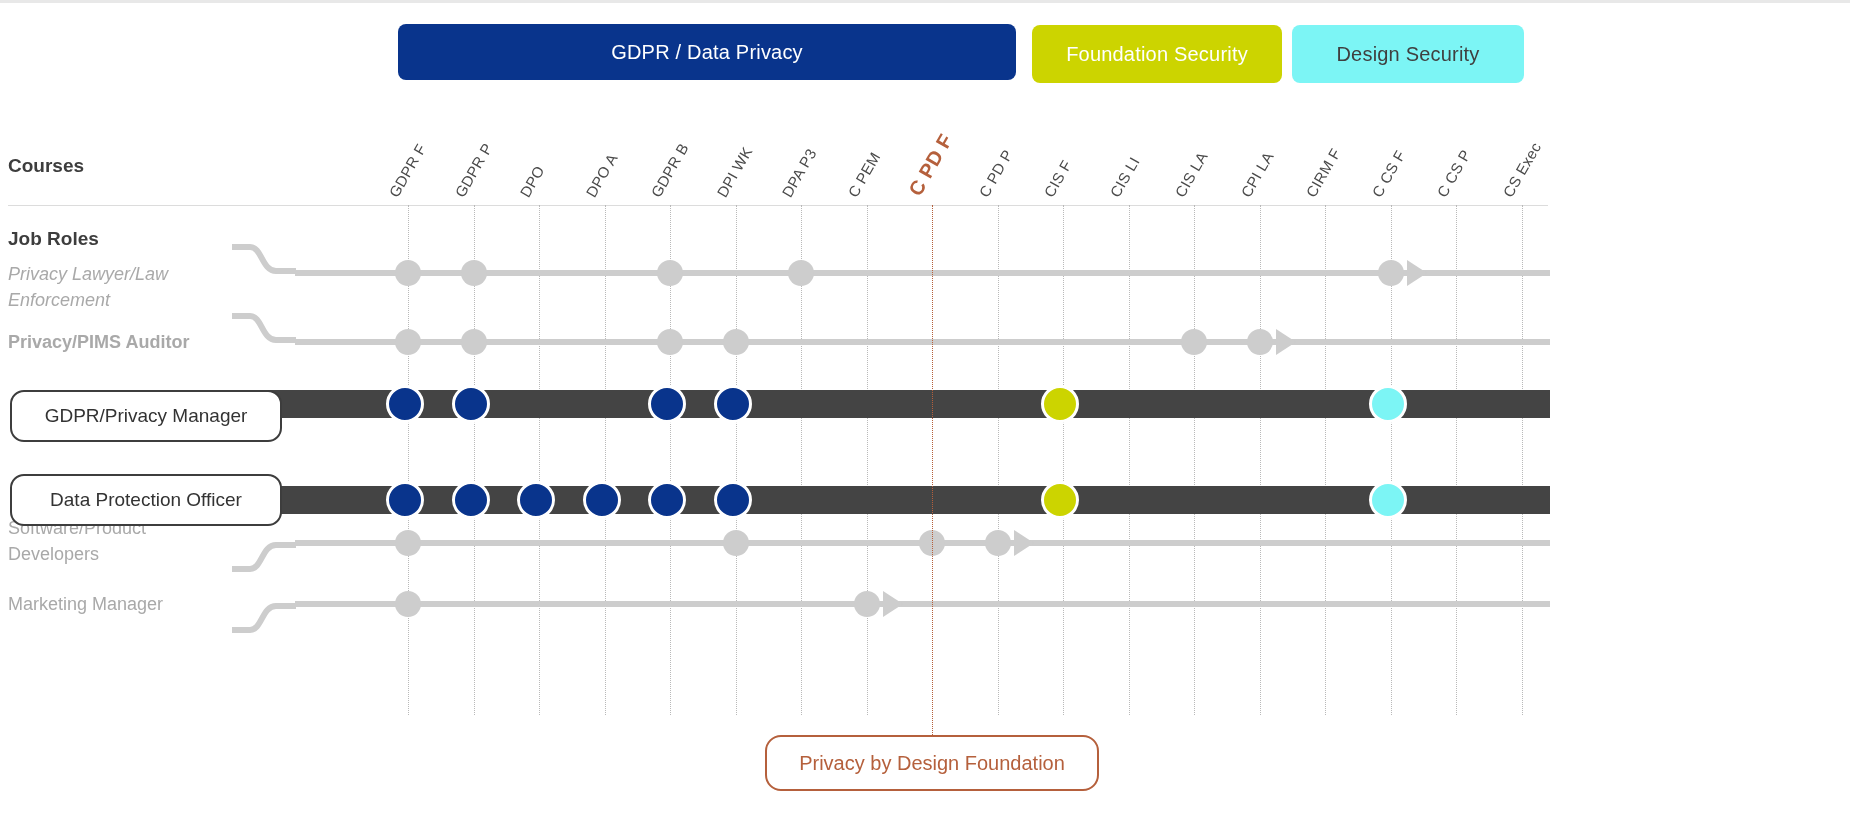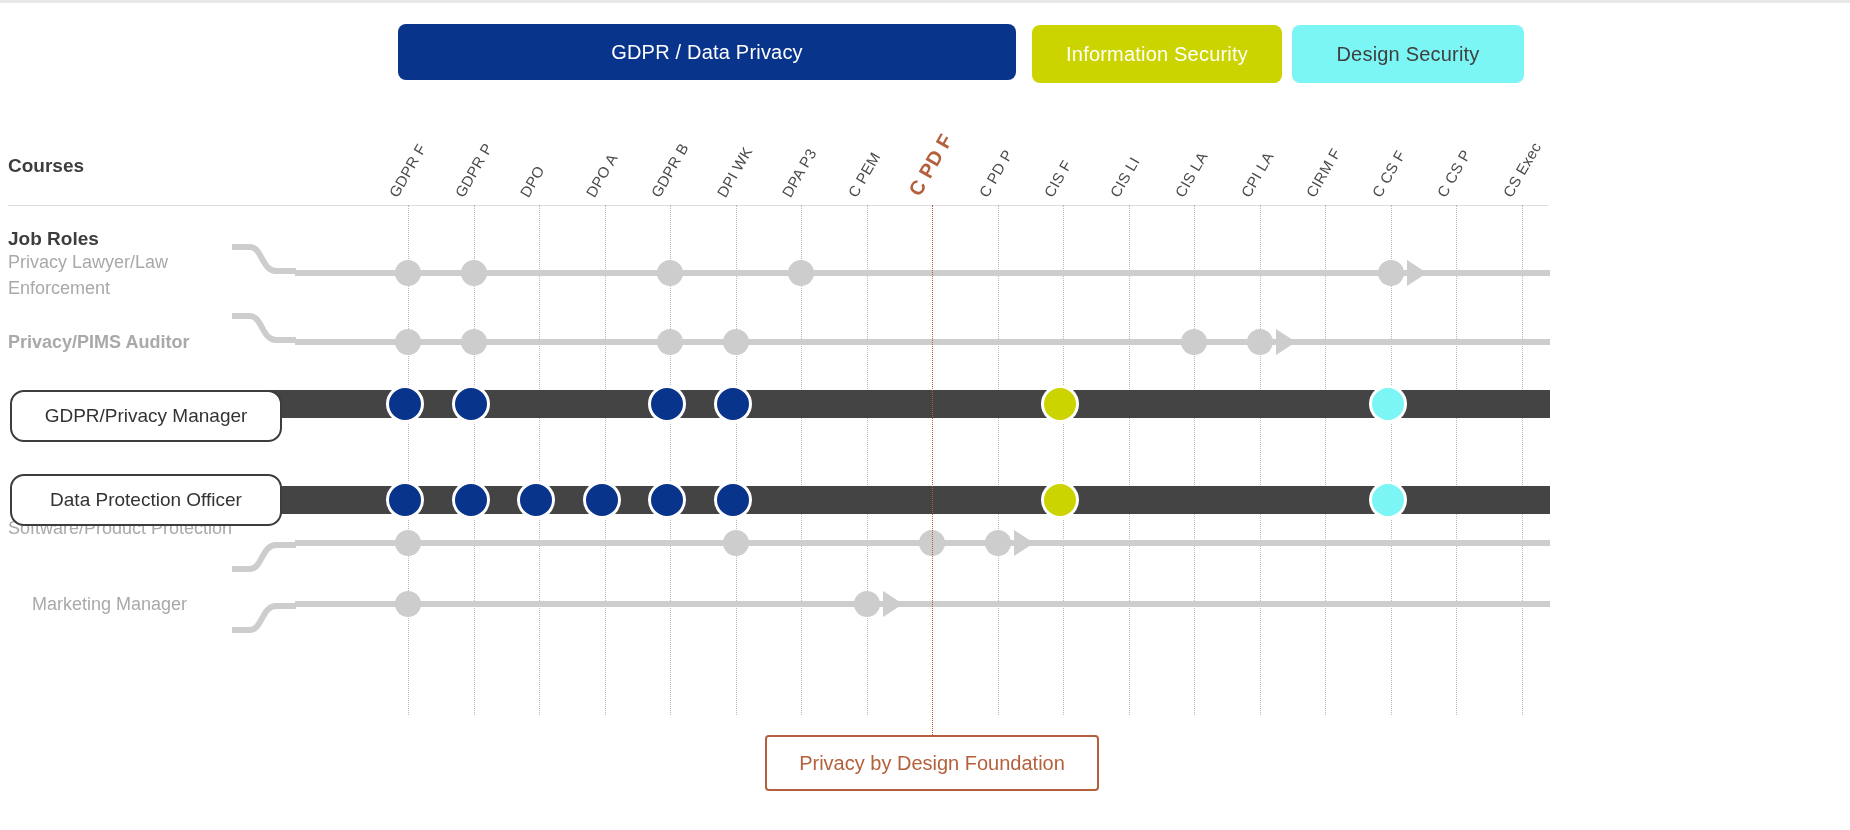--- a/index.html
+++ b/index.html
@@ -91,38 +91,38 @@
   }
   .bigdot.blue { background:#09348c; }
   .bigdot.yellow { background:#ccd400; }
   .bigdot.cyan { background:#7cf5f5; }
 
   
   .calloutline {
     position:absolute; border-left:1px dotted #b5603c; width:0;
   }
   .callout {
-    position:absolute; border:2px solid #b5603c; border-radius:4px;
+    position:absolute; border:2px solid #b5603c; border-radius:16px;
     background:#ffffff; display:flex; align-items:center; justify-content:center;
     font-size:20px; color:#b5603c;
   }
 </style>
 </head>
 <body>
 
 <div id="root">
 
   <div class="topline"></div>
 
   <div class="tabs">
     <div class="tab t0">
       <span>GDPR / Data Privacy</span>
     </div>
     <div class="tab t1">
-      <span>Information Security</span>
+      <span>Foundation Security</span>
     </div>
     <div class="tab t2">
       <span>Design Security</span>
     </div>
   </div>
 
   <div class="courses-label">Courses</div>
   <div class="colhead" id="colhead">
       <div class="coltxt" style="left: 400px;"><span>GDPR F</span></div>
       <div class="coltxt" style="left: 465.5px;"><span>GDPR P</span></div>
@@ -160,21 +160,21 @@
       <div class="vline" style="left: 997.5px;"></div>
       <div class="vline" style="left: 1063px;"></div>
       <div class="vline" style="left: 1128.5px;"></div>
       <div class="vline" style="left: 1194px;"></div>
       <div class="vline" style="left: 1259.5px;"></div>
       <div class="vline" style="left: 1325px;"></div>
       <div class="vline" style="left: 1390.5px;"></div>
       <div class="vline" style="left: 1456px;"></div>
       <div class="vline" style="left: 1521.5px;"></div>
       <div class="row" style="top: 36px;">
-        <div class="rowlabel" style="top: 8px;">Privacy Lawyer/Law Enforcement</div>
+        <div class="rowlabel" style="top: 20px; font-style: italic;">Privacy Lawyer/Law Enforcement</div>
         <div class="lead" style="left: 232px; top: 3px;">
           <svg width="64" height="30">
             <path d="M0 3 L18 3 C30 3, 30 27, 44 27 L64 27" fill="none" stroke="#cdcdcd" stroke-width="6" stroke-linecap="butt"></path>
           </svg>
         </div>
         <div class="track" style="left: 295px; top: 29px; width: 1255px;"></div>
         <div class="dot" style="left: 395px; top: 19px;"></div>
         <div class="dot" style="left: 460.5px; top: 19px;"></div>
         <div class="dot" style="left: 657px; top: 19px;"></div>
         <div class="dot" style="left: 788px; top: 19px;"></div>
@@ -217,35 +217,35 @@
         <div class="bigdot blue" style="left: 386px; top: 13px;"></div>
         <div class="bigdot blue" style="left: 451.5px; top: 13px;"></div>
         <div class="bigdot blue" style="left: 517px; top: 13px;"></div>
         <div class="bigdot blue" style="left: 582.5px; top: 13px;"></div>
         <div class="bigdot blue" style="left: 648px; top: 13px;"></div>
         <div class="bigdot blue" style="left: 713.5px; top: 13px;"></div>
         <div class="bigdot yellow" style="left: 1041px; top: 13px;"></div>
         <div class="bigdot cyan" style="left: 1368.5px; top: 13px;"></div>
       </div>
       <div class="row" style="top: 306px;">
-        <div class="rowlabel" style="top: 4px;">Software/Product Protection</div>
+        <div class="rowlabel" style="top: 4px;">Software/Product Developers</div>
         <div class="lead" style="left: 232px; top: 31px;">
           <svg width="64" height="30">
             <path d="M0 27 L18 27 C30 27, 30 3, 44 3 L64 3" fill="none" stroke="#cdcdcd" stroke-width="6" stroke-linecap="butt"></path>
           </svg>
         </div>
         <div class="track" style="left: 295px; top: 29px; width: 1255px;"></div>
         <div class="dot" style="left: 395px; top: 19px;"></div>
         <div class="dot" style="left: 722.5px; top: 19px;"></div>
         <div class="dot" style="left: 919px; top: 19px;"></div>
         <div class="dot" style="left: 984.5px; top: 19px;"></div>
         <div class="arrow" style="left: 1013.5px; top: 19px;"></div>
       </div>
       <div class="row" style="top: 367px;">
-        <div class="rowlabel" style="top: 19px; margin-left: 24px;">Marketing Manager</div>
+        <div class="rowlabel" style="top: 19px;">Marketing Manager</div>
         <div class="lead" style="left: 232px; top: 31px;">
           <svg width="64" height="30">
             <path d="M0 27 L18 27 C30 27, 30 3, 44 3 L64 3" fill="none" stroke="#cdcdcd" stroke-width="6" stroke-linecap="butt"></path>
           </svg>
         </div>
         <div class="track" style="left: 295px; top: 29px; width: 1255px;"></div>
         <div class="dot" style="left: 395px; top: 19px;"></div>
         <div class="dot" style="left: 853.5px; top: 19px;"></div>
         <div class="arrow" style="left: 882.5px; top: 19px;"></div>
       </div>

